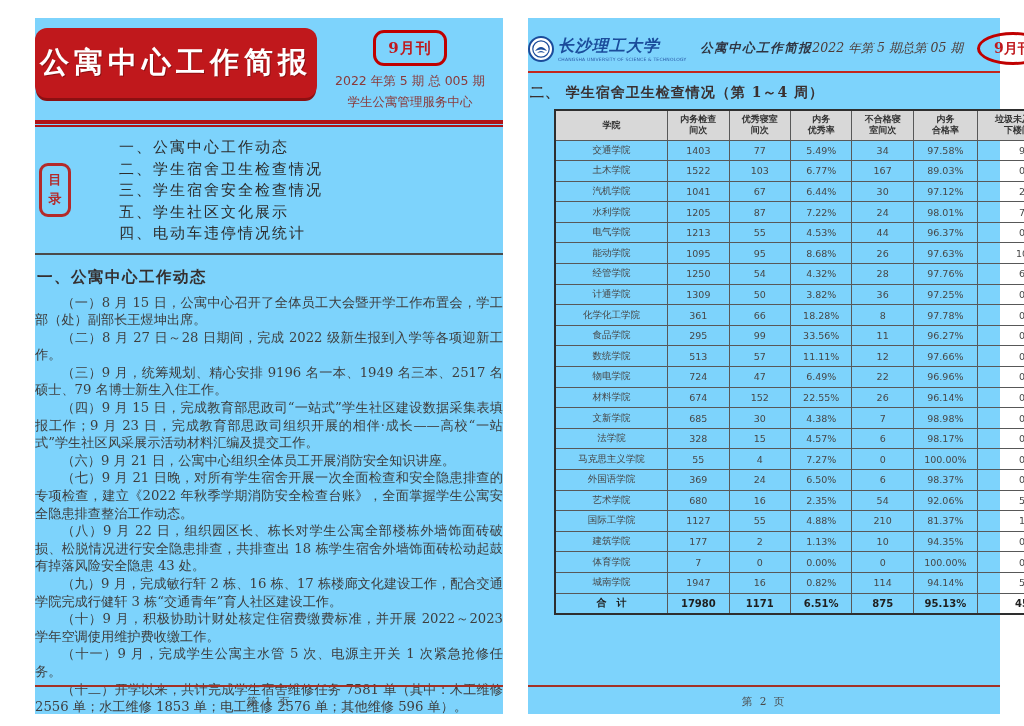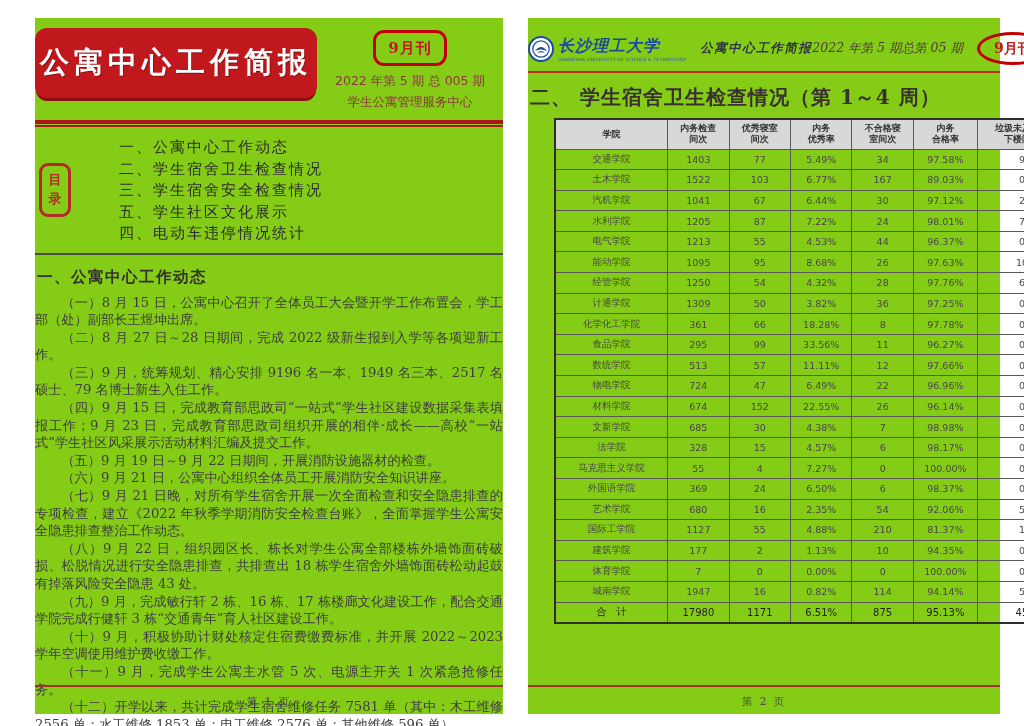--- a/index.html
+++ b/index.html
@@ -1,18 +1,18 @@
 <!DOCTYPE html>
 <html><head>
 <meta charset="utf-8">
 <style>
   * { margin:0; padding:0; box-sizing:border-box; }
   html,body { width:1024px; height:726px; background:#ffffff; overflow:hidden;
               font-family:"DejaVu Serif", serif; }
-  .sheet { position:absolute; top:18px; height:696px; background:#84cc16; }
+  .sheet { position:absolute; top:18px; height:696px; background:#7dd3fc; }
   #page1 { left:35px;  width:468px; }
   #page2 { left:528px; width:472px; }
 
   
   .masthead { display:flex; align-items:flex-start; }
   .title-box { width:282px; height:70px; margin-top:10px; background:#c0181c;
                border-radius:12px; display:flex; align-items:center; justify-content:center;
                box-shadow:0 4px 0 -1px #8c1012; }
   .title-box span { color:#fff; font-size:29px; font-weight:bold; letter-spacing:5px;
                     white-space:nowrap; text-shadow:1px 1px 0 #8c1012; }
@@ -57,32 +57,32 @@
   .univ-en { color:#2a5aa8; font-size:4.5px; letter-spacing:0.2px; white-space:nowrap;
              font-family:"DejaVu Sans", sans-serif; }
   .p2-bulletin { margin-left:14px; font-size:12.5px; font-weight:bold; font-style:italic;
                  color:#2f3542; letter-spacing:1.5px; white-space:nowrap; }
   .p2-issue { margin-left:auto; margin-right:14px; font-size:12.5px; font-style:italic;
               color:#4e3b36; white-space:nowrap;text-align:center; }
   .badge-oval { width:72px; height:33px; border:3px solid #c00000; border-radius:50%;
                 display:flex; align-items:center; justify-content:center;
                 color:#c0181c; font-size:14px; font-weight:bold; flex:0 0 auto; }
   .p2-rule { margin-top:6px; border-top:2.5px solid #c3261c; }
-  .sec2-heading { margin:11px 0 7px 2px; font-size:20px; font-weight:bold;
+  .sec2-heading { margin:11px 0 7px 2px; font-size:14px; font-weight:bold;
                   color:#3a3030; letter-spacing:1px; }
 
   
   .hyg-table { border-collapse:collapse; width:514px; margin-left:26px; table-layout:fixed;
                font-family:"DejaVu Sans", sans-serif; }
   .hyg-table th, .hyg-table td { border:1px solid #585858; text-align:center; vertical-align:middle; }
   .hyg-table { border:2px solid #2e2e2e; }
   .hyg-table th { background:#d8d8d8; font-size:9px; font-weight:bold; color:#333;
                   height:30px; line-height:1.25; white-space:pre-line; }
   .hyg-table td { font-size:9.5px; color:#474747; height:20.6px; }
-  .total-row td { font-weight:normal; color:#1f1f1f; font-size:10px;text-align:center; }
+  .total-row td { font-weight:bold; color:#1f1f1f; font-size:10px;text-align:center; }
 </style>
 </head>
 <body>
 
 <div class="sheet" id="page1">
 
   <div class="masthead">
     <div class="title-box">
       <span>公寓中心工作简报</span>
     </div>
@@ -120,21 +120,20 @@
   <div class="body-text">
 
       <p>（一）8 月 15 日，公寓中心召开了全体员工大会暨开学工作布置会，学工部（处）副部长王煜坤出席。</p>
 
       <p>（二）8 月 27 日～28 日期间，完成 2022 级新生报到入学等各项迎新工作。</p>
 
       <p>（三）9 月，统筹规划、精心安排 9196 名一本、1949 名三本、2517 名硕士、79 名博士新生入住工作。</p>
 
       <p>（四）9 月 15 日，完成教育部思政司“一站式”学生社区建设数据采集表填报工作；9 月 23 日，完成教育部思政司组织开展的相伴·成长——高校“一站式”学生社区风采展示活动材料汇编及提交工作。</p>
 
-      <p>（五）9 月 19 日～9 月 22 日期间，开展消防设施器材的检查。</p>
 
       <p>（六）9 月 21 日，公寓中心组织全体员工开展消防安全知识讲座。</p>
 
       <p>（七）9 月 21 日晚，对所有学生宿舍开展一次全面检查和安全隐患排查的专项检查，建立《2022 年秋季学期消防安全检查台账》，全面掌握学生公寓安全隐患排查整治工作动态。</p>
 
       <p>（八）9 月 22 日，组织园区长、栋长对学生公寓全部楼栋外墙饰面砖破损、松脱情况进行安全隐患排查，共排查出 18 栋学生宿舍外墙饰面砖松动起鼓有掉落风险安全隐患 43 处。</p>
 
       <p>（九）9 月，完成敏行轩 2 栋、16 栋、17 栋楼廊文化建设工作，配合交通学院完成行健轩 3 栋“交通青年”育人社区建设工作。</p>
 
       <p>（十）9 月，积极协助计财处核定住宿费缴费标准，并开展 2022～2023 学年空调使用维护费收缴工作。</p>

